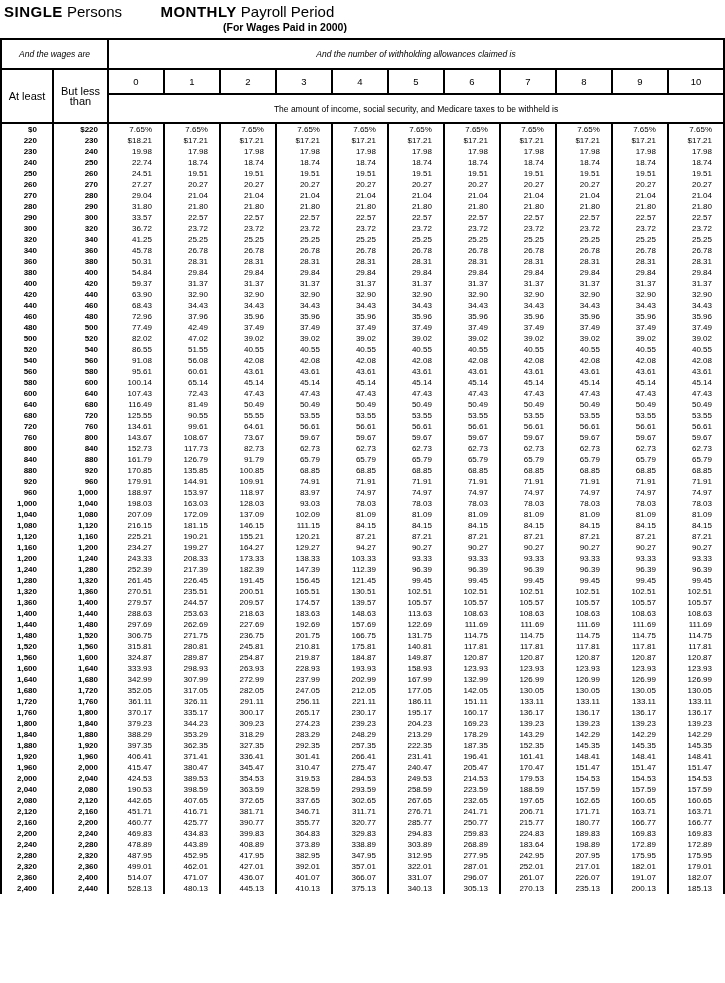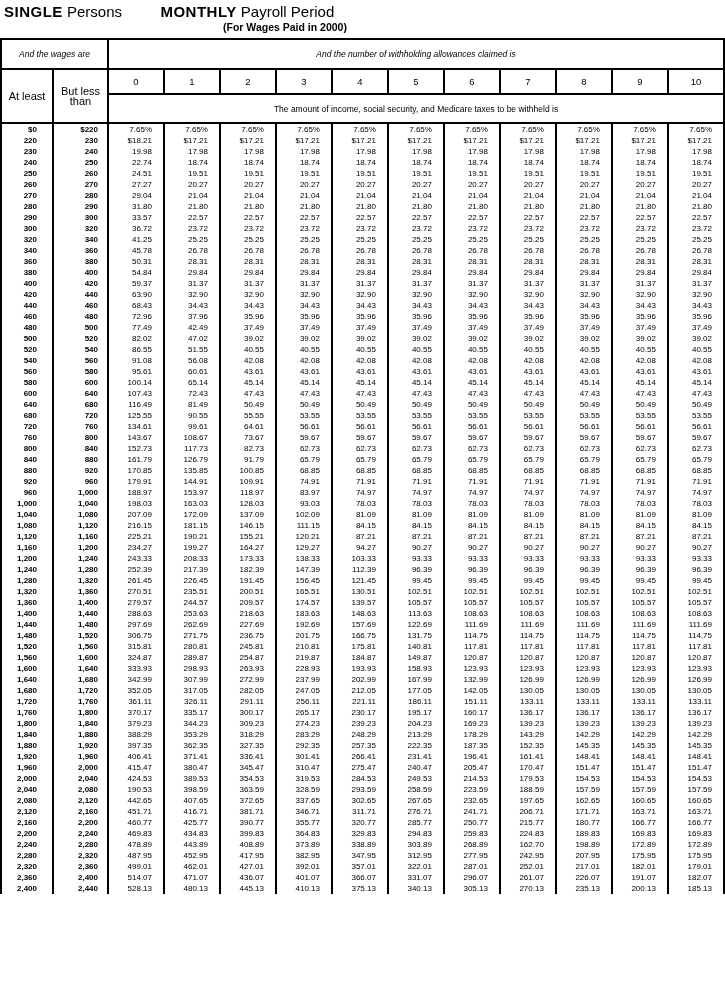--- a/index.html
+++ b/index.html
@@ -1103,21 +1103,21 @@
         <tr class="group-start">
           <td>2,240</td>
           <td>2,280</td>
           <td>478.89</td>
           <td>443.89</td>
           <td>408.89</td>
           <td>373.89</td>
           <td>338.89</td>
           <td>303.89</td>
           <td>268.89</td>
-          <td>162.70</td>
+          <td>183.64</td>
           <td>198.89</td>
           <td>172.89</td>
           <td>172.89</td>
         </tr>
         <tr>
           <td>2,280</td>
           <td>2,320</td>
           <td>487.95</td>
           <td>452.95</td>
           <td>417.95</td>

